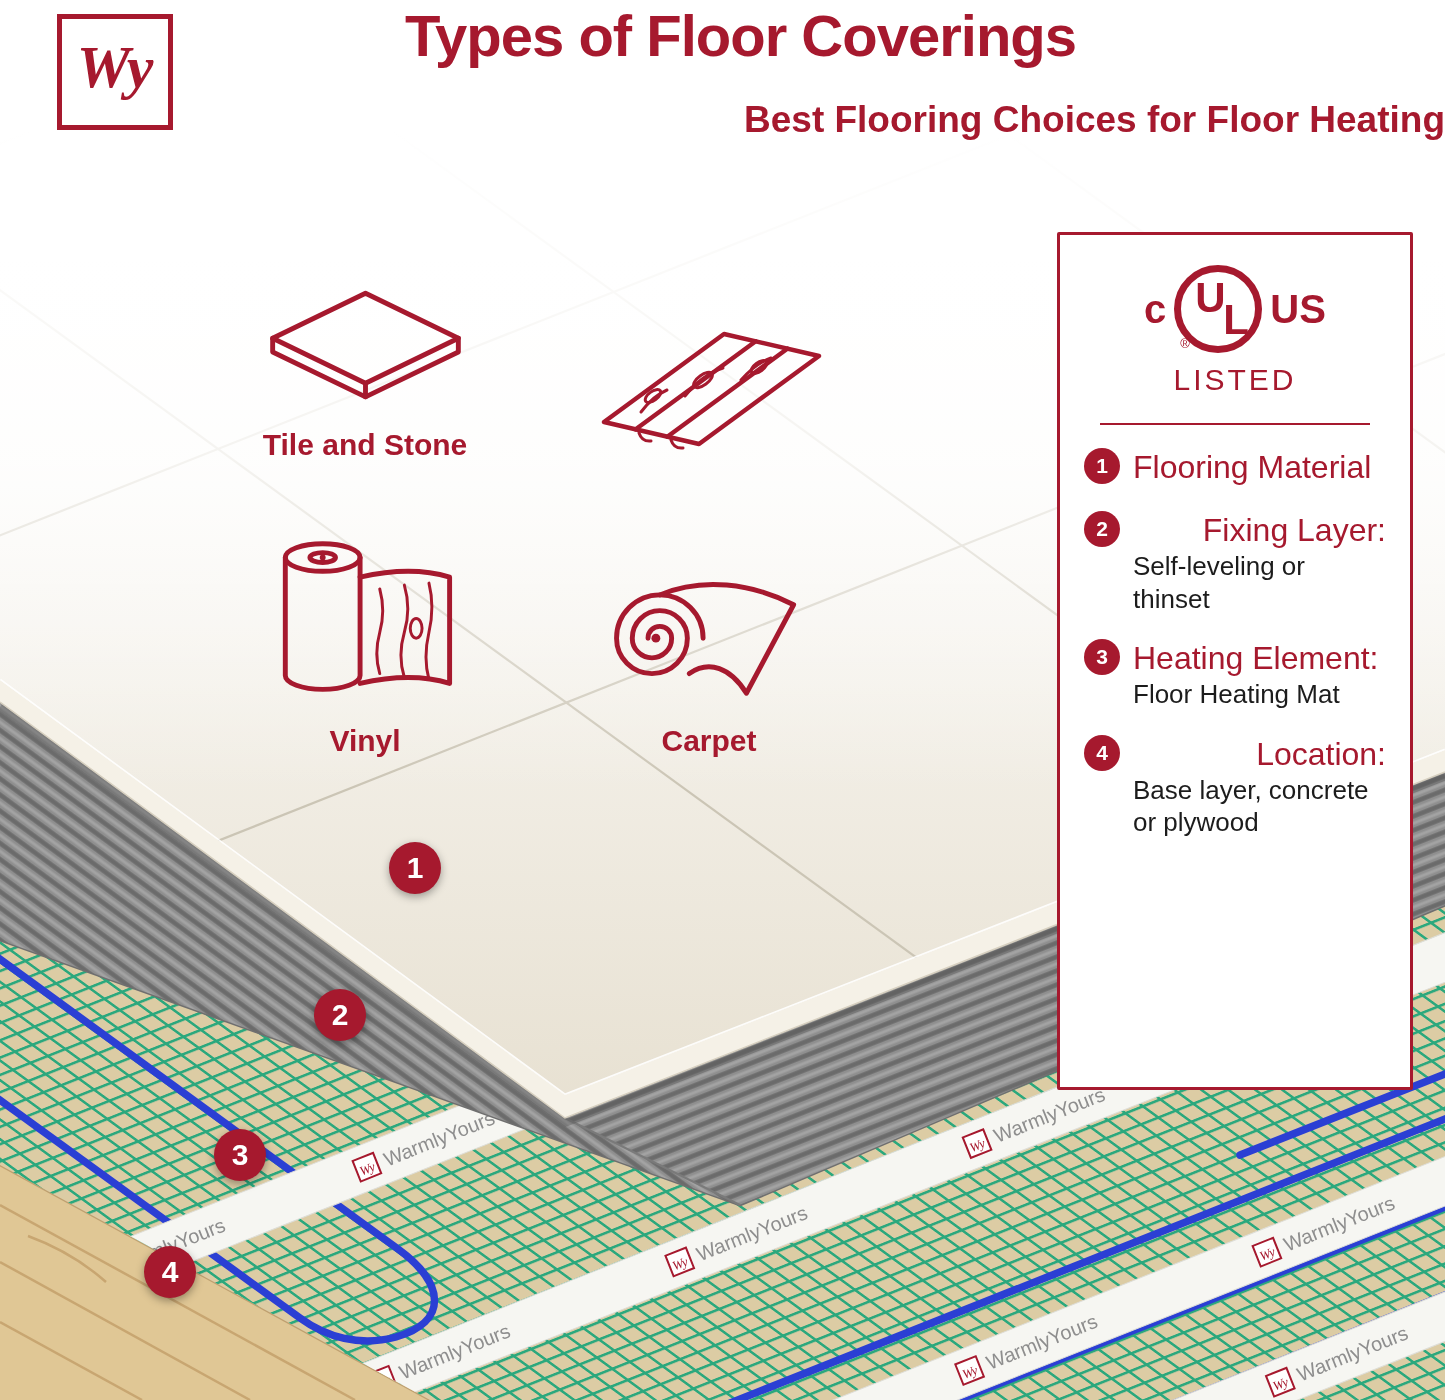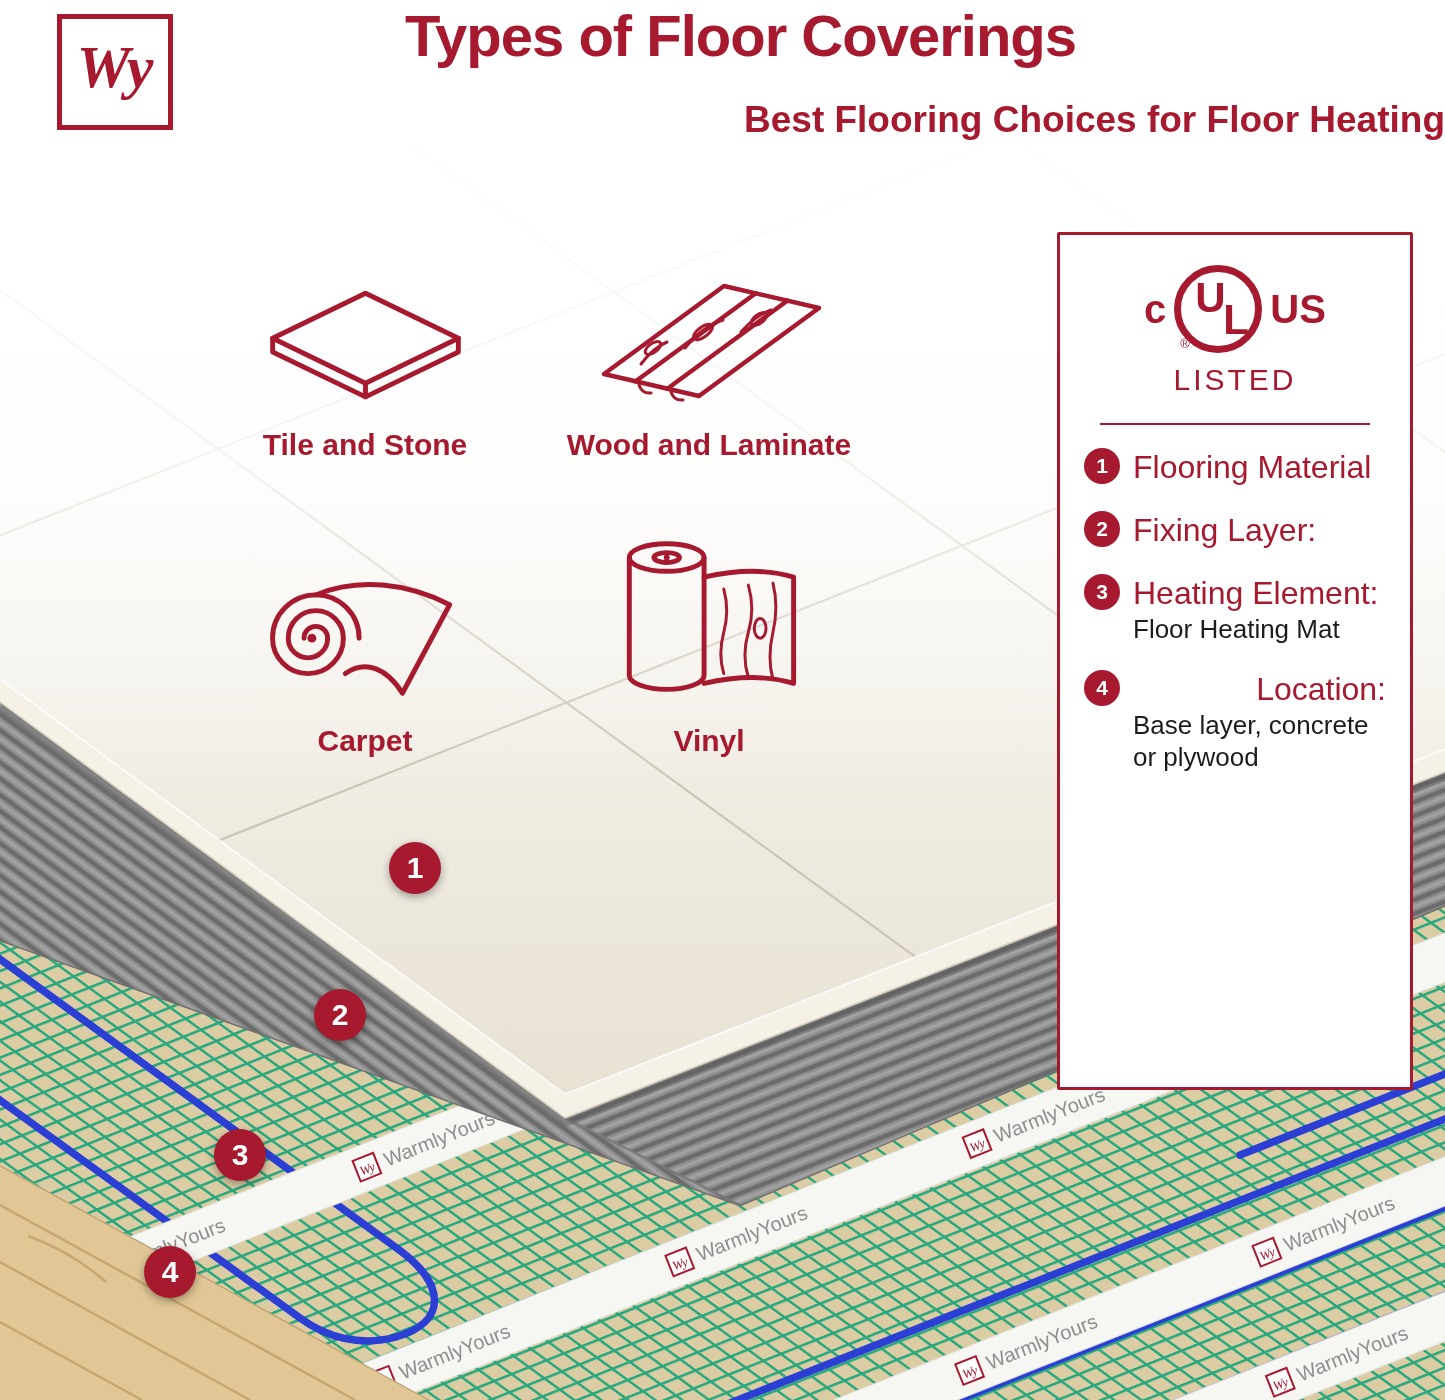--- a/index.html
+++ b/index.html
@@ -245,51 +245,50 @@
           <ellipse cx="64" cy="74" rx="9" ry="4.5" transform="rotate(-36 64 74)"></ellipse>
           <path d="M52 90 q12 -16 26 -22"></path>
           <ellipse cx="114" cy="58" rx="11" ry="5" transform="rotate(-36 114 58)"></ellipse>
           <path d="M96 74 q18 -22 38 -28"></path>
           <ellipse cx="170" cy="45" rx="9" ry="4.5" transform="rotate(-36 170 45)"></ellipse>
           <path d="M152 58 q14 -16 30 -22"></path>
           <path d="M50 111 q3 9 12 8"></path>
           <path d="M82 118 q3 9 12 8"></path>
         </g>
       </svg>
-      <figcaption class="icon-caption">Wood and Laminate</figcaption>
-    </figure>
-
-    <figure class="icon-cell" style="margin:0">
-      <svg width="225" height="182" viewBox="0 0 225 185">
-        <g class="line-icon" stroke-width="5">
-          <path d="M106 112 A44 44 0 0 0 18 112 A36 36 0 0 0 90 112 A28 28 0 0 0 34 112 A20 20 0 0 0 74 112 A12 12 0 0 0 50 112"></path>
-          <path d="M62 68 C105 50 155 56 198 78 L150 168 C134 142 112 134 92 148"></path>
-        </g>
-        <circle cx="58" cy="112" r="4.5" fill="#A6192E"></circle>
-      </svg>
-      <figcaption class="icon-caption">Carpet</figcaption>
     </figure>
 
     <figure class="icon-cell" style="margin:0">
       <svg width="200" height="182" viewBox="0 0 200 185">
         <g class="line-icon" stroke-width="5">
           <ellipse cx="57" cy="30" rx="38" ry="14"></ellipse>
           <path d="M19 30 L19 150 A38 14 0 0 0 95 150 L95 30"></path>
           <ellipse cx="57" cy="30" rx="13" ry="5"></ellipse>
           <path d="M95 50 C130 42 160 42 186 50 L186 158 C160 150 130 150 95 158"></path>
         </g>
         <circle cx="57" cy="30" r="3" fill="#A6192E"></circle>
         <g class="line-icon" stroke-width="3">
           <path d="M115 62 q6 22 0 44 q-6 22 0 42"></path>
           <path d="M140 58 q7 24 0 48 q-7 24 0 46"></path>
           <path d="M165 56 q6 24 0 50 q-6 26 0 48"></path>
           <ellipse cx="152" cy="102" rx="6" ry="10"></ellipse>
         </g>
       </svg>
       <figcaption class="icon-caption">Vinyl</figcaption>
+    </figure>
+
+    <figure class="icon-cell" style="margin:0">
+      <svg width="225" height="182" viewBox="0 0 225 185">
+        <g class="line-icon" stroke-width="5">
+          <path d="M106 112 A44 44 0 0 0 18 112 A36 36 0 0 0 90 112 A28 28 0 0 0 34 112 A20 20 0 0 0 74 112 A12 12 0 0 0 50 112"></path>
+          <path d="M62 68 C105 50 155 56 198 78 L150 168 C134 142 112 134 92 148"></path>
+        </g>
+        <circle cx="58" cy="112" r="4.5" fill="#A6192E"></circle>
+      </svg>
+      <figcaption class="icon-caption">Carpet</figcaption>
     </figure>
   </div>
 
   <aside class="info-panel">
     <div class="ul-row">
       <span class="ul-prefix">c</span>
       <span class="ul-circle">
         <span class="ul-letter-u">U</span>
         <span class="ul-letter-l">L</span>
         <span class="ul-reg">®</span>
@@ -310,20 +309,21 @@
           <div class="layer-title">Flooring Material</div>
           <div class="layer-desc"></div>
         </div>
       </li>
       <li class="layer-item">
         <span class="layer-badge">
           <span>2</span>
         </span>
         <div class="layer-text">
           <div class="layer-title">Fixing Layer:</div>
+          <div class="layer-desc">Self-leveling or thinset</div>
         </div>
       </li>
       <li class="layer-item">
         <span class="layer-badge">
           <span>3</span>
         </span>
         <div class="layer-text">
           <div class="layer-title">Heating Element:</div>
           <div class="layer-desc">Floor Heating Mat</div>
         </div>

